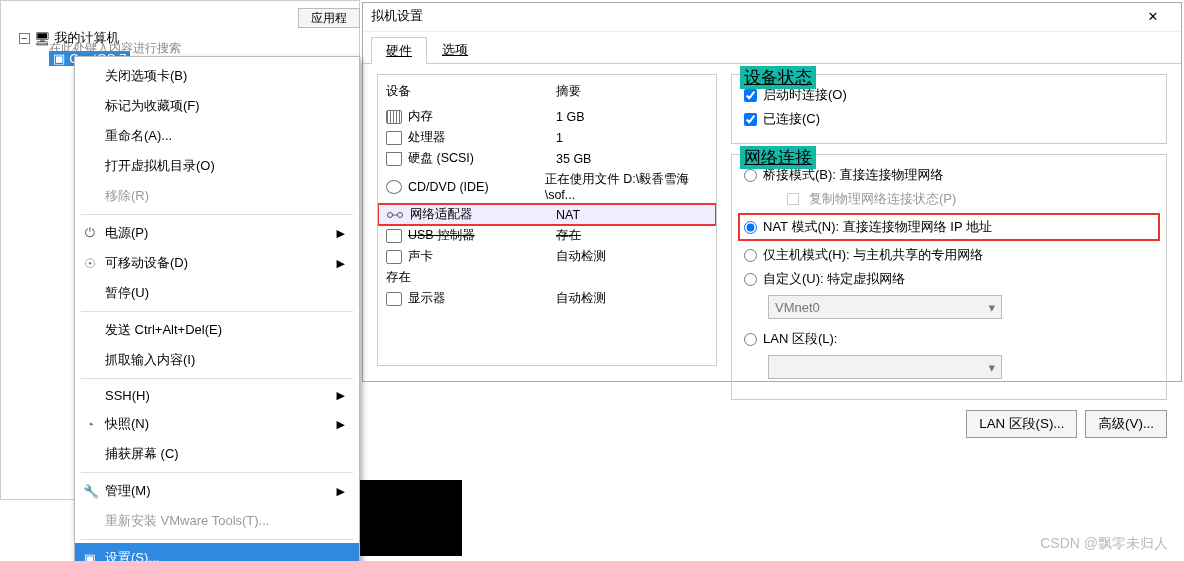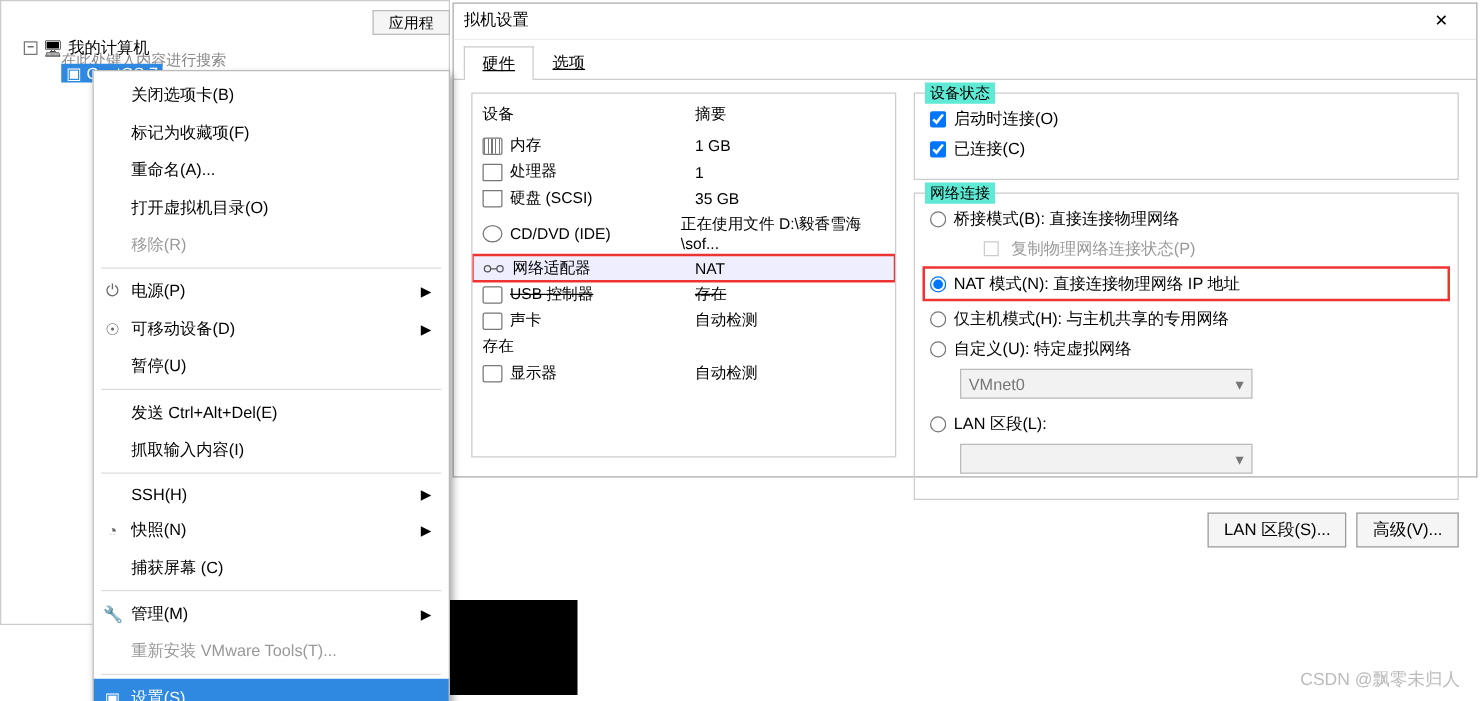--- a/index.html
+++ b/index.html
@@ -50,21 +50,21 @@
 .dev-ico.cd { border-radius: 50%; }
 .dev-ico.usb { }
 .dev-ico.aud { border-radius: 2px; }
 .dev-ico.prn { }
 .dev-ico.disp { }
 
 .net-svg { width: 18px; height: 14px; }
 
 .right-panel { flex: 1; }
 .fieldset { border: 1px solid #ccc; padding: 8px 12px 12px; margin-bottom: 10px; position: relative; }
-.fieldset > .legend { position: absolute; top: -9px; left: 8px; background: #5eead4; padding: 0 4px; font-size: 12px; }
+.fieldset > .legend { position: absolute; top: -9px; left: 8px; background: #14b8a6; padding: 0 4px; font-size: 17px; text-decoration: underline; }
 .cb, .rb { display: flex; align-items: center; gap: 6px; padding: 3px 0; }
 .cb input, .rb input { margin: 0; }
 .rb.boxed { outline: 2px solid #e33; padding: 3px 4px; margin: 4px -4px; }
 .rb.sub { margin-left: 24px; color: #999; }
 .rb.sub input { visibility: hidden; }
 .select { width: 234px; height: 24px; border: 1px solid #bbb; background: #f2f2f2; color: #777; padding: 0 6px; display: flex; align-items: center; justify-content: space-between; margin: 4px 0 8px 24px; }
 .btns { display: flex; justify-content: flex-end; gap: 8px; margin-top: 6px; }
 .btn { border: 1px solid #999; background: #f5f5f5; padding: 4px 12px; }
 
 .watermark { position: absolute; right: 16px; bottom: 8px; color: #bbb; font-size: 14px; }

